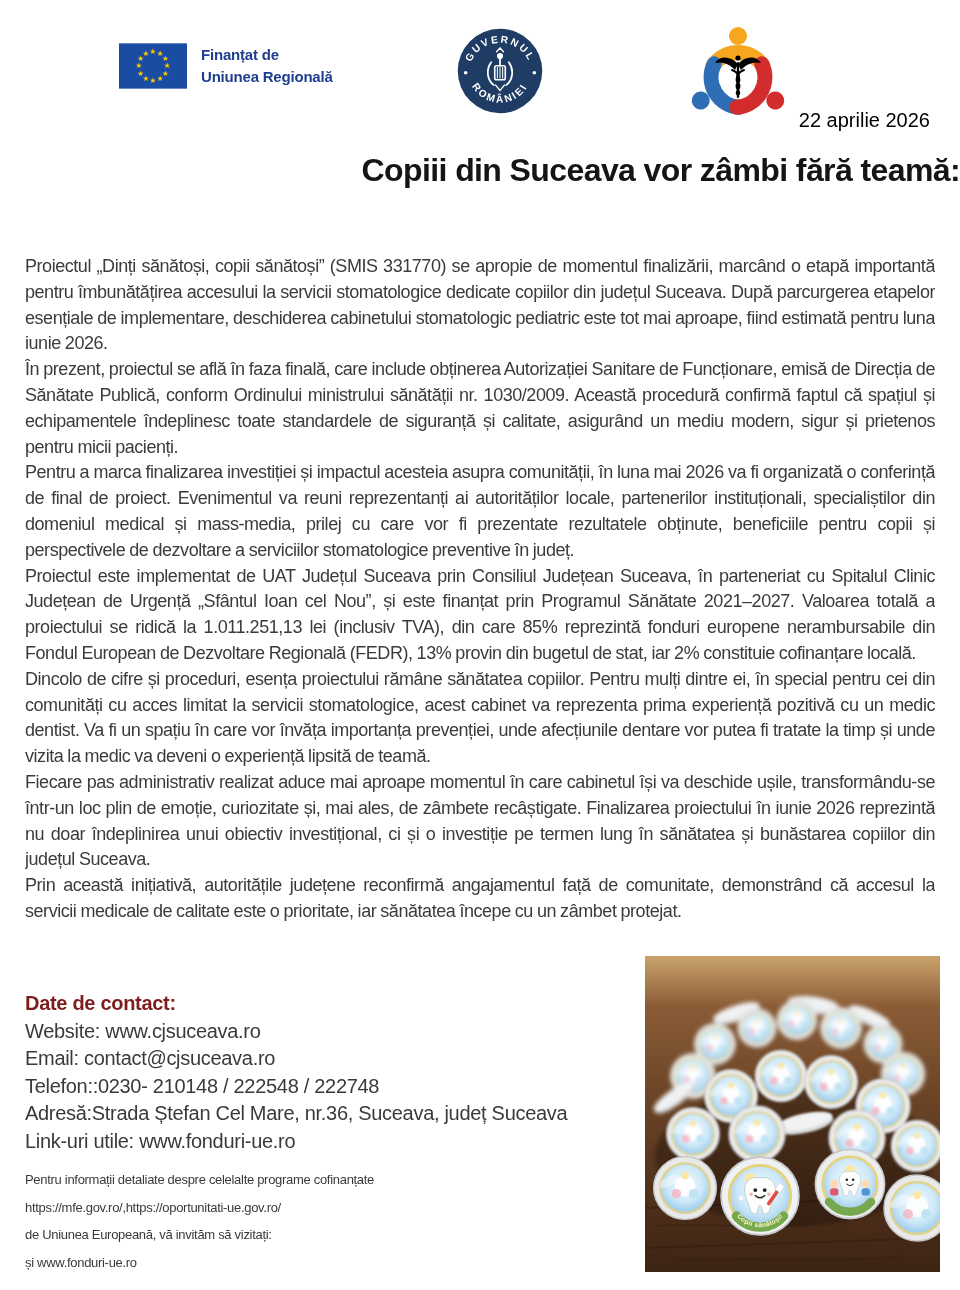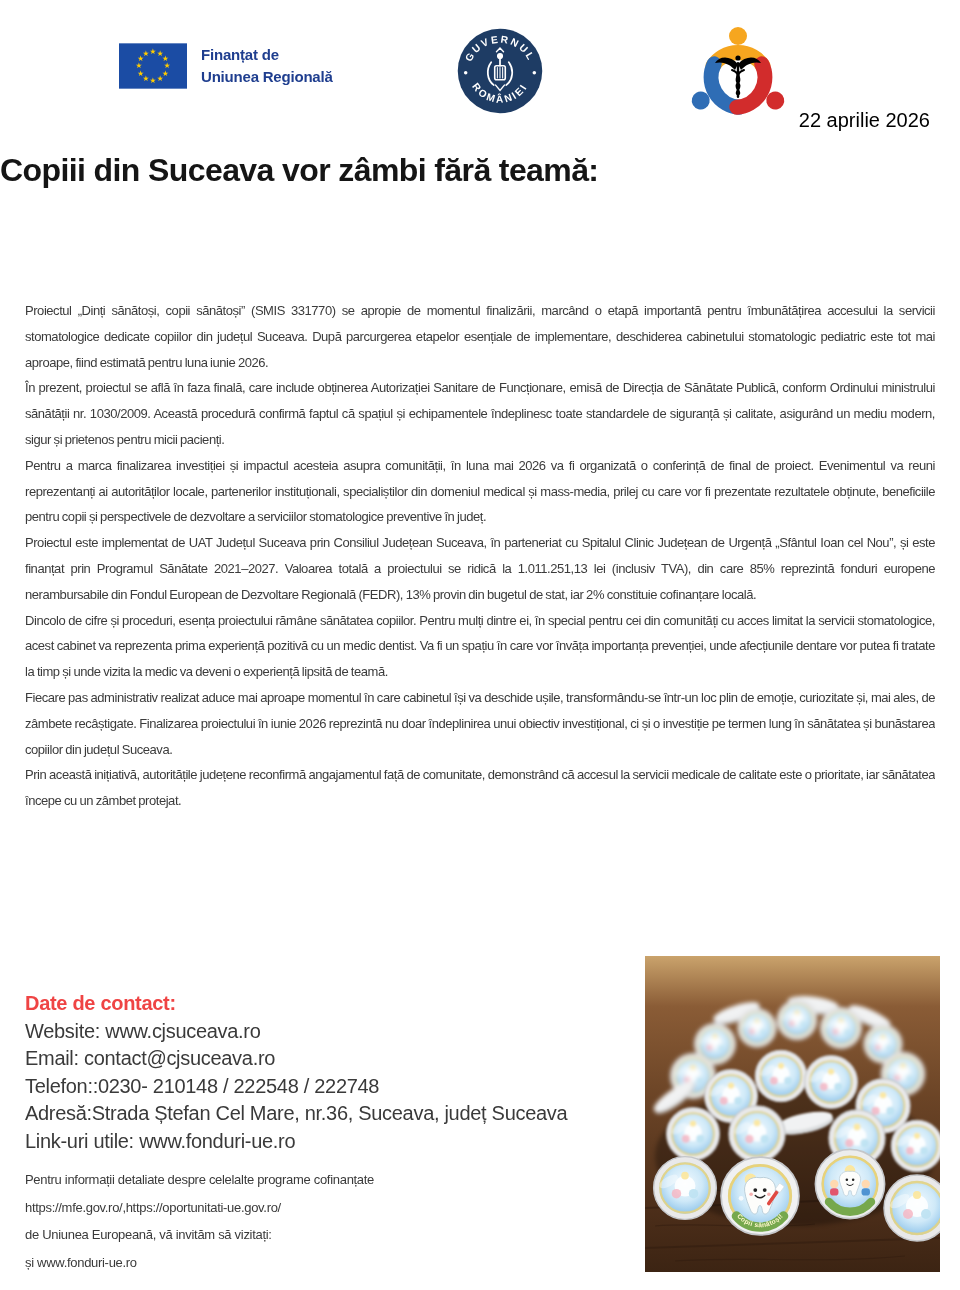--- a/index.html
+++ b/index.html
@@ -9,33 +9,33 @@
   }
   
   .eu-block{position:absolute;left:119px;top:42px;display:flex;align-items:center;gap:14px;}
   .eu-flag{width:68px;height:48px;display:block;}
   .eu-label{font-weight:bold;font-size:15px;line-height:22px;color:#1f3e8f;letter-spacing:-0.2px;}
   .gov-seal{position:absolute;left:456px;top:27px;width:88px;height:88px;}
   .health-logo{position:absolute;left:688px;top:22px;width:100px;height:100px;}
   .date-line{position:absolute;top:109px;right:30px;font-size:20px;color:#000000;}
   
   .doc-title{
-    position:absolute;top:150px;left:0;width:960px;text-align:left;
+    position:absolute;top:150px;left:0;width:960px;text-align:right;
     font-size:32px;font-weight:bold;color:#151515;line-height:41px;letter-spacing:-0.6px;
   }
   
   .body-text{
     position:absolute;top:254px;left:25px;width:910px;height:698px;overflow:hidden;
-    font-size:13px;line-height:25.8px;text-align:justify;color:#3b3b3b;
-    letter-spacing:-0.45px;word-spacing:-0.5px;margin-top:44px;
+    font-size:18px;line-height:25.8px;text-align:justify;color:#3b3b3b;
+    letter-spacing:-0.45px;word-spacing:-0.5px;
   }
   .body-text p{margin:0;}
   
   .contact{position:absolute;top:990px;left:25px;width:600px;font-size:20px;line-height:27.6px;letter-spacing:-0.3px;}
-  .contact .heading{font-weight:bold;color:#ef4444;}
+  .contact .heading{font-weight:bold;color:#7f1d1d;}
   .footer-note{position:absolute;top:1166px;left:25px;width:600px;font-size:13px;line-height:27.7px;letter-spacing:-0.3px;}
   
   .badges-photo{position:absolute;left:645px;top:956px;width:295px;height:316px;display:block;}
   
   .seal-text{fill:#ffffff;font-family:"Liberation Sans",sans-serif;font-weight:bold;font-size:11.5px;letter-spacing:2.5px;}
   .eu-star{fill:#ffcc00;font-size:8px;text-anchor:middle;dominant-baseline:central;font-family:"DejaVu Sans",sans-serif;}
   .badge-caption{fill:#fff8cc;font-family:"Liberation Sans",sans-serif;font-weight:bold;font-size:5.6px;letter-spacing:.3px;}
 </style>
 </head>
 <body>

